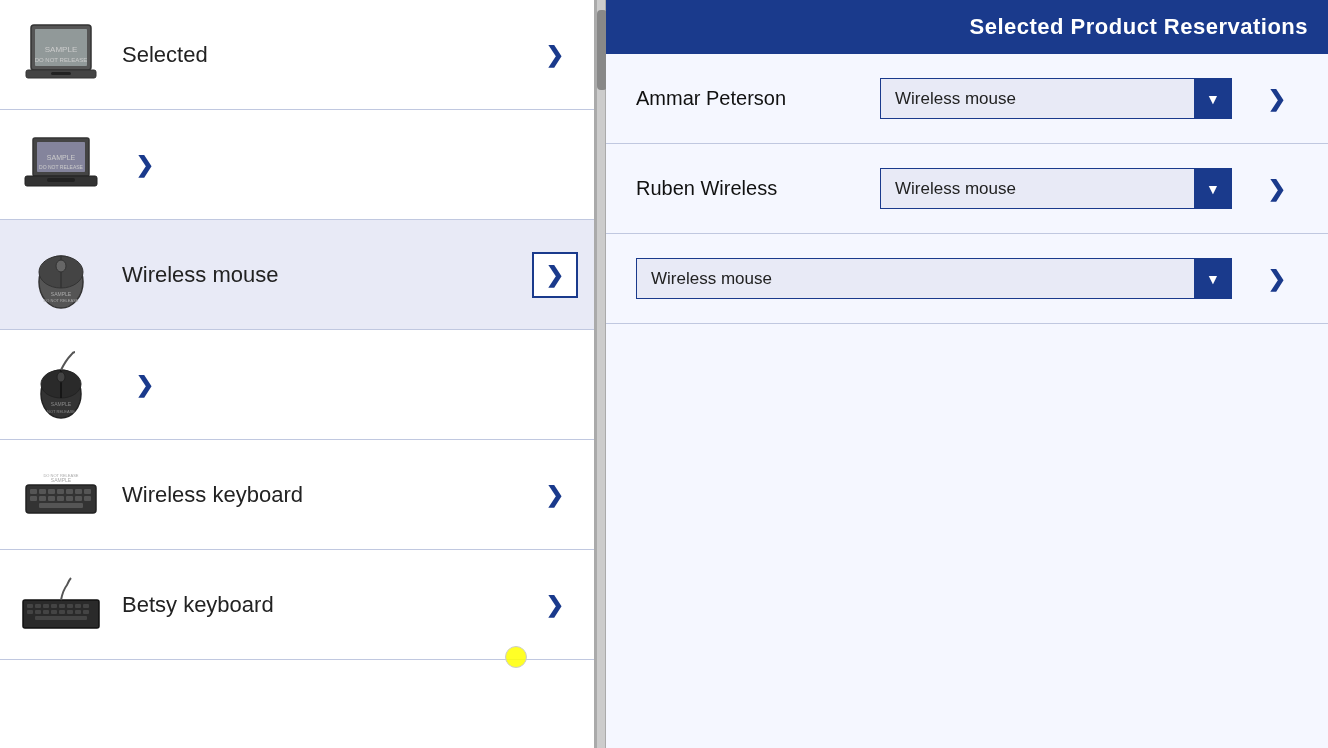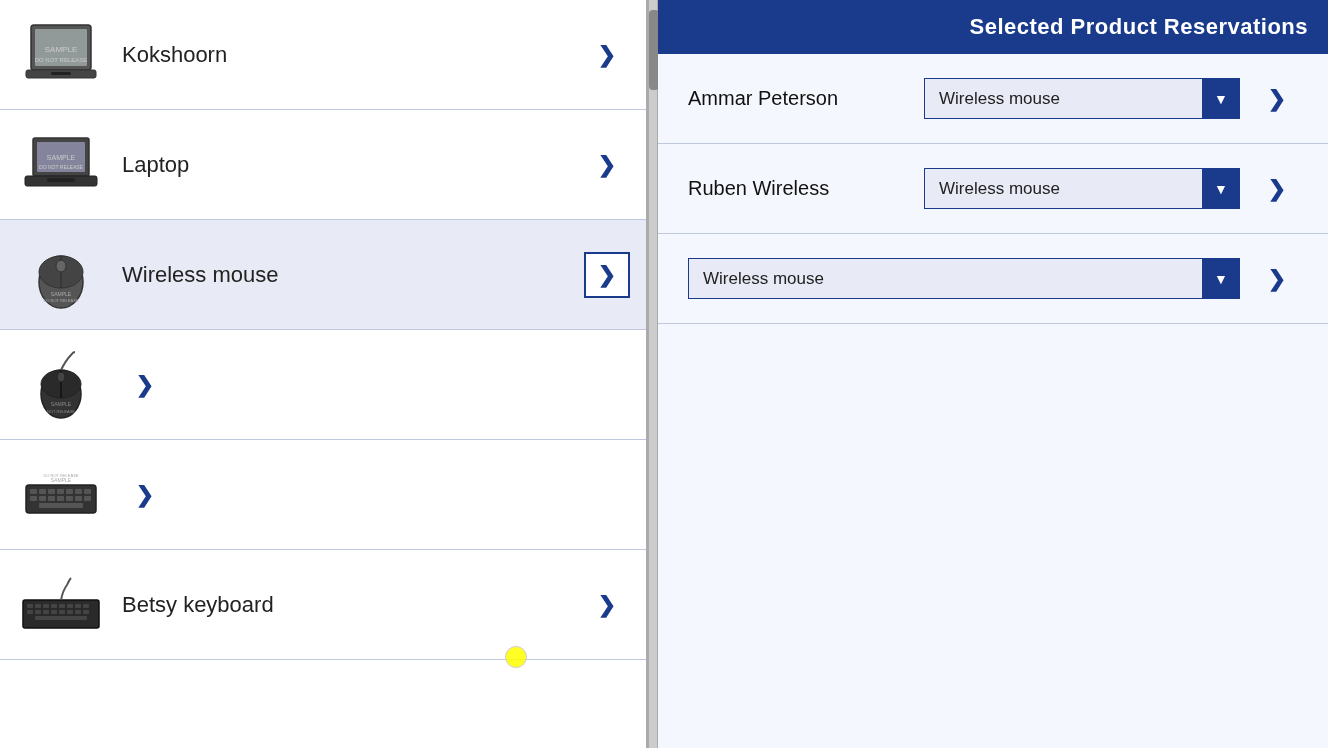--- a/index.html
+++ b/index.html
@@ -7,21 +7,21 @@
       font-family: Arial, sans-serif;
       background: #f0f0f0;
       display: flex;
       width: 1328px;
       height: 748px;
       overflow: hidden;
     }
 
     
     .left-panel {
-      width: 648px;
+      width: 596px;
       background: #ffffff;
       border-right: 2px solid #aaa;
       overflow-y: auto;
       flex-shrink: 0;
     }
 
     .product-item {
       display: flex;
       align-items: center;
       padding: 10px 16px;
@@ -99,21 +99,21 @@
       flex: 1;
       padding: 0;
     }
 
     .reservation-row {
       display: flex;
       align-items: center;
       padding: 18px 30px;
       border-bottom: 1px solid #c0c8e0;
       min-height: 90px;
-      gap: 16px;
+      gap: 24px;
     }
 
     .reservation-name {
       font-size: 20px;
       color: #111;
       min-width: 220px;
       flex-shrink: 0;
     }
 
     .product-select {
@@ -212,39 +212,38 @@
       <svg viewBox="0 0 80 70" fill="none" xmlns="http://www.w3.org/2000/svg">
         <rect x="10" y="5" width="60" height="45" rx="3" fill="#555" stroke="#333" stroke-width="1.5"></rect>
         <rect x="14" y="9" width="52" height="37" rx="1" fill="#888"></rect>
         <rect x="14" y="9" width="52" height="37" rx="1" fill="#9aa" opacity="0.5"></rect>
         <rect x="5" y="50" width="70" height="8" rx="2" fill="#444" stroke="#333" stroke-width="1"></rect>
         <rect x="30" y="52" width="20" height="3" rx="1.5" fill="#222"></rect>
         <text x="40" y="32" text-anchor="middle" fill="#ccc" font-size="8" font-family="Arial">SAMPLE</text>
         <text x="40" y="42" text-anchor="middle" fill="#ccc" font-size="6" font-family="Arial">DO NOT RELEASE</text>
       </svg>
     </div>
-    <span class="product-name">Kokshoorn</span>
+    <span class="product-name">Selected</span>
     <div class="chevron-btn">
       <span class="chevron-icon">❯</span>
     </div>
   </div>
 
   <div class="product-item">
     <div class="product-icon-container">
       <svg viewBox="0 0 80 70" fill="none" xmlns="http://www.w3.org/2000/svg">
         <rect x="12" y="8" width="56" height="38" rx="2" fill="#444" stroke="#333" stroke-width="1.5"></rect>
         <rect x="16" y="12" width="48" height="30" rx="1" fill="#778"></rect>
         <rect x="16" y="12" width="48" height="30" rx="1" fill="#99b" opacity="0.4"></rect>
         <text x="40" y="30" text-anchor="middle" fill="#ccc" font-size="7" font-family="Arial">SAMPLE</text>
         <text x="40" y="39" text-anchor="middle" fill="#ccc" font-size="5" font-family="Arial">DO NOT RELEASE</text>
         <rect x="4" y="46" width="72" height="10" rx="2" fill="#333" stroke="#222" stroke-width="1"></rect>
         <rect x="26" y="48" width="28" height="4" rx="2" fill="#222"></rect>
       </svg>
     </div>
-    <span class="product-name">Laptop</span>
     <div class="chevron-btn">
       <span class="chevron-icon">❯</span>
     </div>
   </div>
 
   <div class="product-item selected">
     <div class="product-icon-container">
       <svg viewBox="0 0 80 70" fill="none" xmlns="http://www.w3.org/2000/svg">
         <ellipse cx="40" cy="42" rx="22" ry="26" fill="#555" stroke="#333" stroke-width="1.5"></ellipse>
         <ellipse cx="40" cy="32" rx="22" ry="16" fill="#444" stroke="#333" stroke-width="1"></ellipse>
@@ -293,20 +292,21 @@
         <rect x="27" y="36" width="7" height="5" rx="1" fill="#555"></rect>
         <rect x="36" y="36" width="7" height="5" rx="1" fill="#555"></rect>
         <rect x="45" y="36" width="7" height="5" rx="1" fill="#555"></rect>
         <rect x="54" y="36" width="7" height="5" rx="1" fill="#555"></rect>
         <rect x="63" y="36" width="7" height="5" rx="1" fill="#555"></rect>
         <rect x="18" y="43" width="44" height="5" rx="1" fill="#555"></rect>
         <text x="40" y="22" text-anchor="middle" fill="#aaa" font-size="5" font-family="Arial">SAMPLE</text>
         <text x="40" y="17" text-anchor="middle" fill="#aaa" font-size="4" font-family="Arial">DO NOT RELEASE</text>
       </svg>
     </div>
+    <span class="product-name">Wireless keyboard</span>
     <div class="chevron-btn">
       <span class="chevron-icon">❯</span>
     </div>
   </div>
 
   <div class="product-item">
     <div class="product-icon-container">
       <svg viewBox="0 0 80 70" fill="none" xmlns="http://www.w3.org/2000/svg">
         <rect x="2" y="30" width="76" height="28" rx="2" fill="#2a2a2a" stroke="#111" stroke-width="1.5"></rect>
         <rect x="6" y="34" width="6" height="4" rx="1" fill="#444"></rect>

